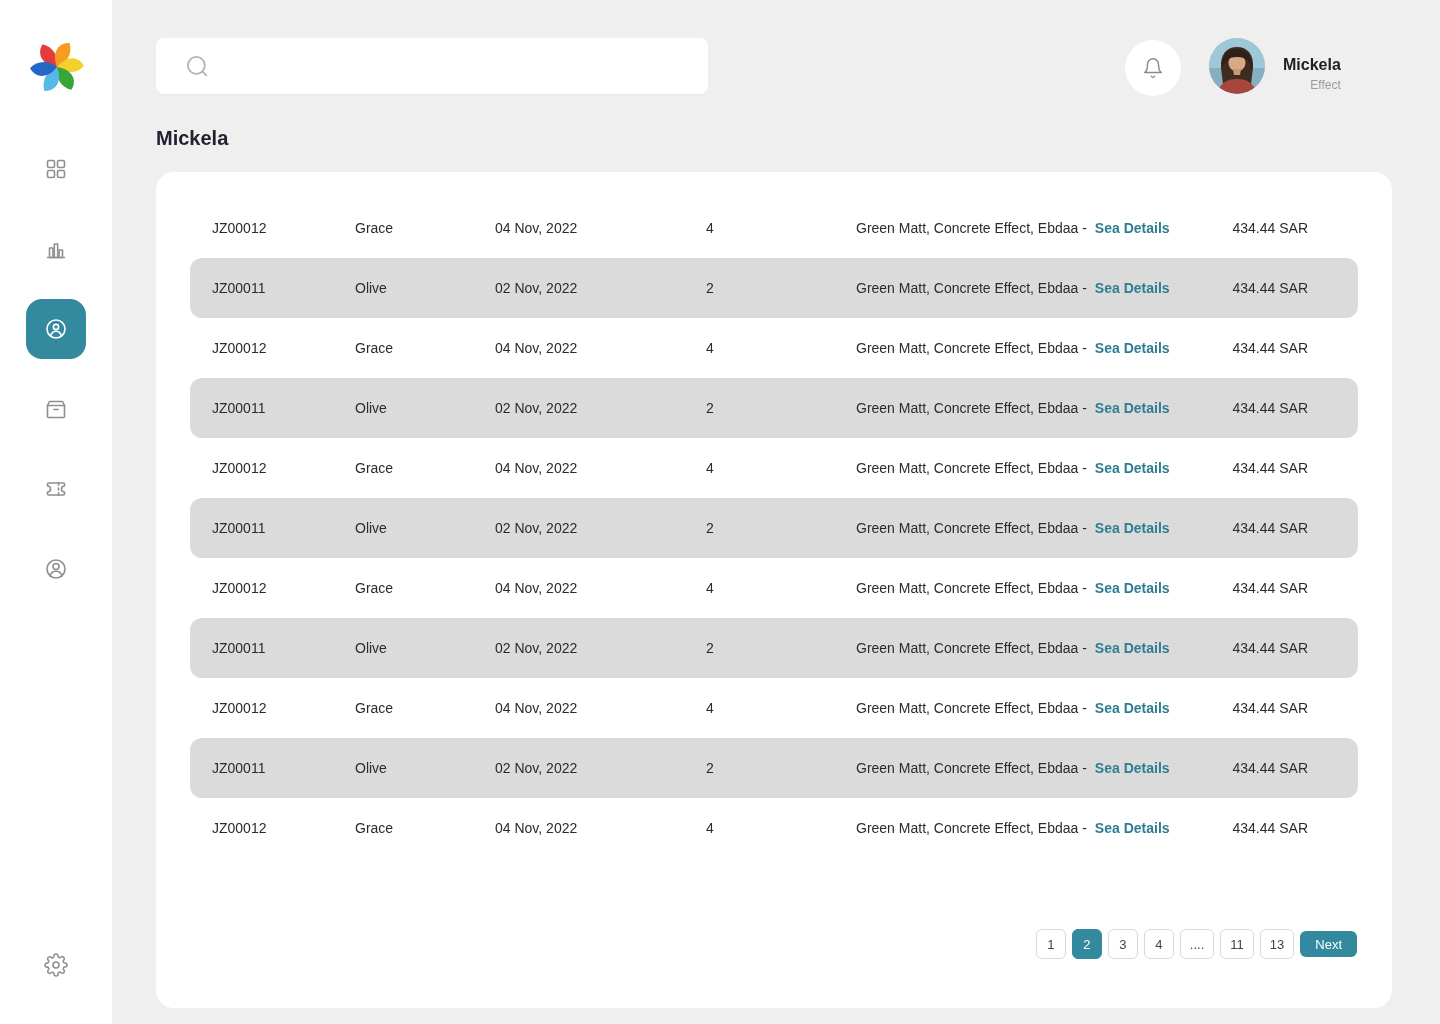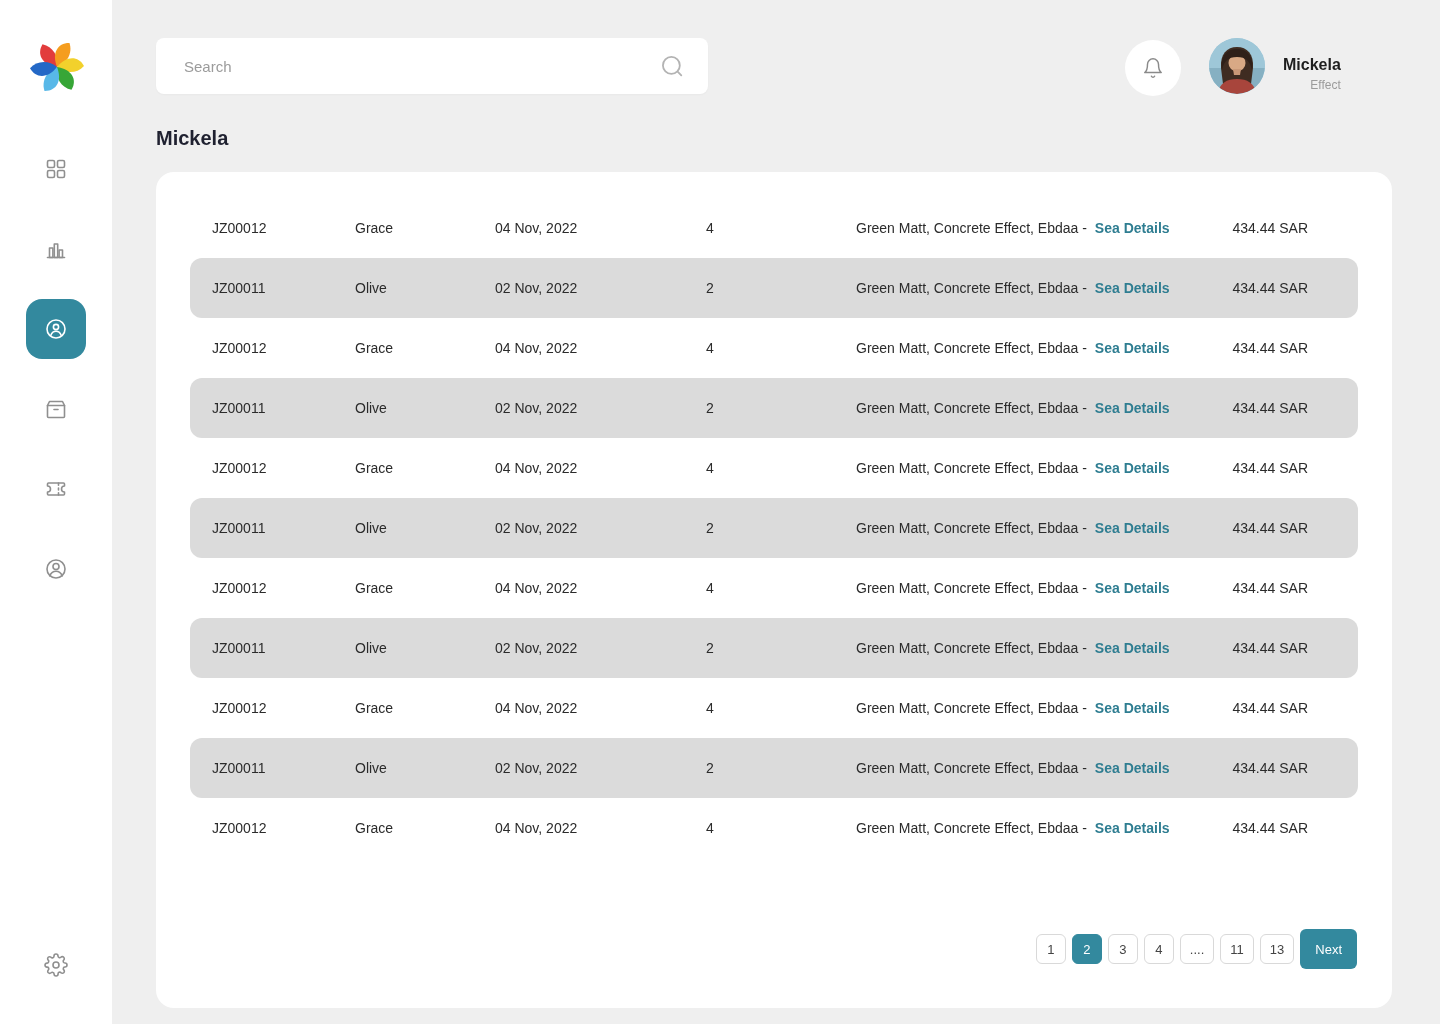--- a/index.html
+++ b/index.html
@@ -60,21 +60,21 @@
   .c4{text-align:center;}
   .c5{padding-left:81px;}
   .c6{text-align:right;padding-right:50px;}
   .details-link{color:var(--link);font-weight:bold;text-decoration:none;margin-left:8px;cursor:pointer;}
 
   
   .pagination{position:absolute;right:35px;top:757px;display:flex;gap:6px;align-items:center;}
   .pages{display:flex;gap:6px;}
   .page-btn{min-width:30px;height:30px;padding:0 9px;border:1px solid #D9D9D9;background:#fff;border-radius:6px;font-size:13px;color:#444;cursor:pointer;font-family:"Liberation Sans", sans-serif;}
   .page-btn.active{background:var(--teal);border-color:var(--teal);color:#fff;}
-  .next-btn{height:40px;padding:0 15px;border:none;background:var(--teal);color:#fff;border-radius:6px;font-size:13px;cursor:pointer;font-family:"Liberation Sans", sans-serif;}
+  .next-btn{height:26px;padding:0 15px;border:none;background:var(--teal);color:#fff;border-radius:6px;font-size:13px;cursor:pointer;font-family:"Liberation Sans", sans-serif;}
 </style>
 </head>
 <body>
 
 <aside class="sidebar">
   <div class="logo">
     <svg viewBox="0 0 56 56">
       <g transform="translate(28,30)">
         <path d="M0 0 C -14 -2 -20 -12 -14 -22 C -4 -20 2 -10 0 0 Z" fill="#E23C3C" transform="rotate(0)"></path>
         <path d="M0 0 C -14 -2 -20 -12 -14 -22 C -4 -20 2 -10 0 0 Z" fill="#F59D1E" transform="rotate(60)"></path>
@@ -134,21 +134,20 @@
 
   <button class="settings-btn">
     <svg viewBox="0 0 24 24">
       <circle cx="12" cy="12" r="3"></circle>
       <path d="M19.4 15a1.65 1.65 0 0 0 .33 1.82l.06.06a2 2 0 0 1 0 2.83 2 2 0 0 1-2.83 0l-.06-.06a1.65 1.65 0 0 0-1.82-.33 1.65 1.65 0 0 0-1 1.51V21a2 2 0 0 1-2 2 2 2 0 0 1-2-2v-.09A1.65 1.65 0 0 0 9 19.4a1.65 1.65 0 0 0-1.82.33l-.06.06a2 2 0 0 1-2.83 0 2 2 0 0 1 0-2.83l.06-.06a1.65 1.65 0 0 0 .33-1.82 1.65 1.65 0 0 0-1.51-1H3a2 2 0 0 1-2-2 2 2 0 0 1 2-2h.09A1.65 1.65 0 0 0 4.6 9a1.65 1.65 0 0 0-.33-1.82l-.06-.06a2 2 0 0 1 0-2.83 2 2 0 0 1 2.83 0l.06.06a1.65 1.65 0 0 0 1.82.33H9a1.65 1.65 0 0 0 1-1.51V3a2 2 0 0 1 2-2 2 2 0 0 1 2 2v.09a1.65 1.65 0 0 0 1 1.51 1.65 1.65 0 0 0 1.82-.33l.06-.06a2 2 0 0 1 2.83 0 2 2 0 0 1 0 2.83l-.06.06a1.65 1.65 0 0 0-.33 1.82V9a1.65 1.65 0 0 0 1.51 1H21a2 2 0 0 1 2 2 2 2 0 0 1-2 2h-.09a1.65 1.65 0 0 0-1.51 1z"></path>
     </svg>
   </button>
 </aside>
 
 <div class="search-bar">
-  <input class="search-input" type="text" placeholder="Search" style="">
   <button class="search-icon-btn">
     <svg viewBox="0 0 24 24">
       <circle cx="11" cy="11" r="7.5"></circle>
       <path d="M16.8 16.8l3 3"></path>
     </svg>
   </button>
 </div>
 
 <button class="bell-btn" style="left:1125px">
   <svg viewBox="0 0 24 24">

